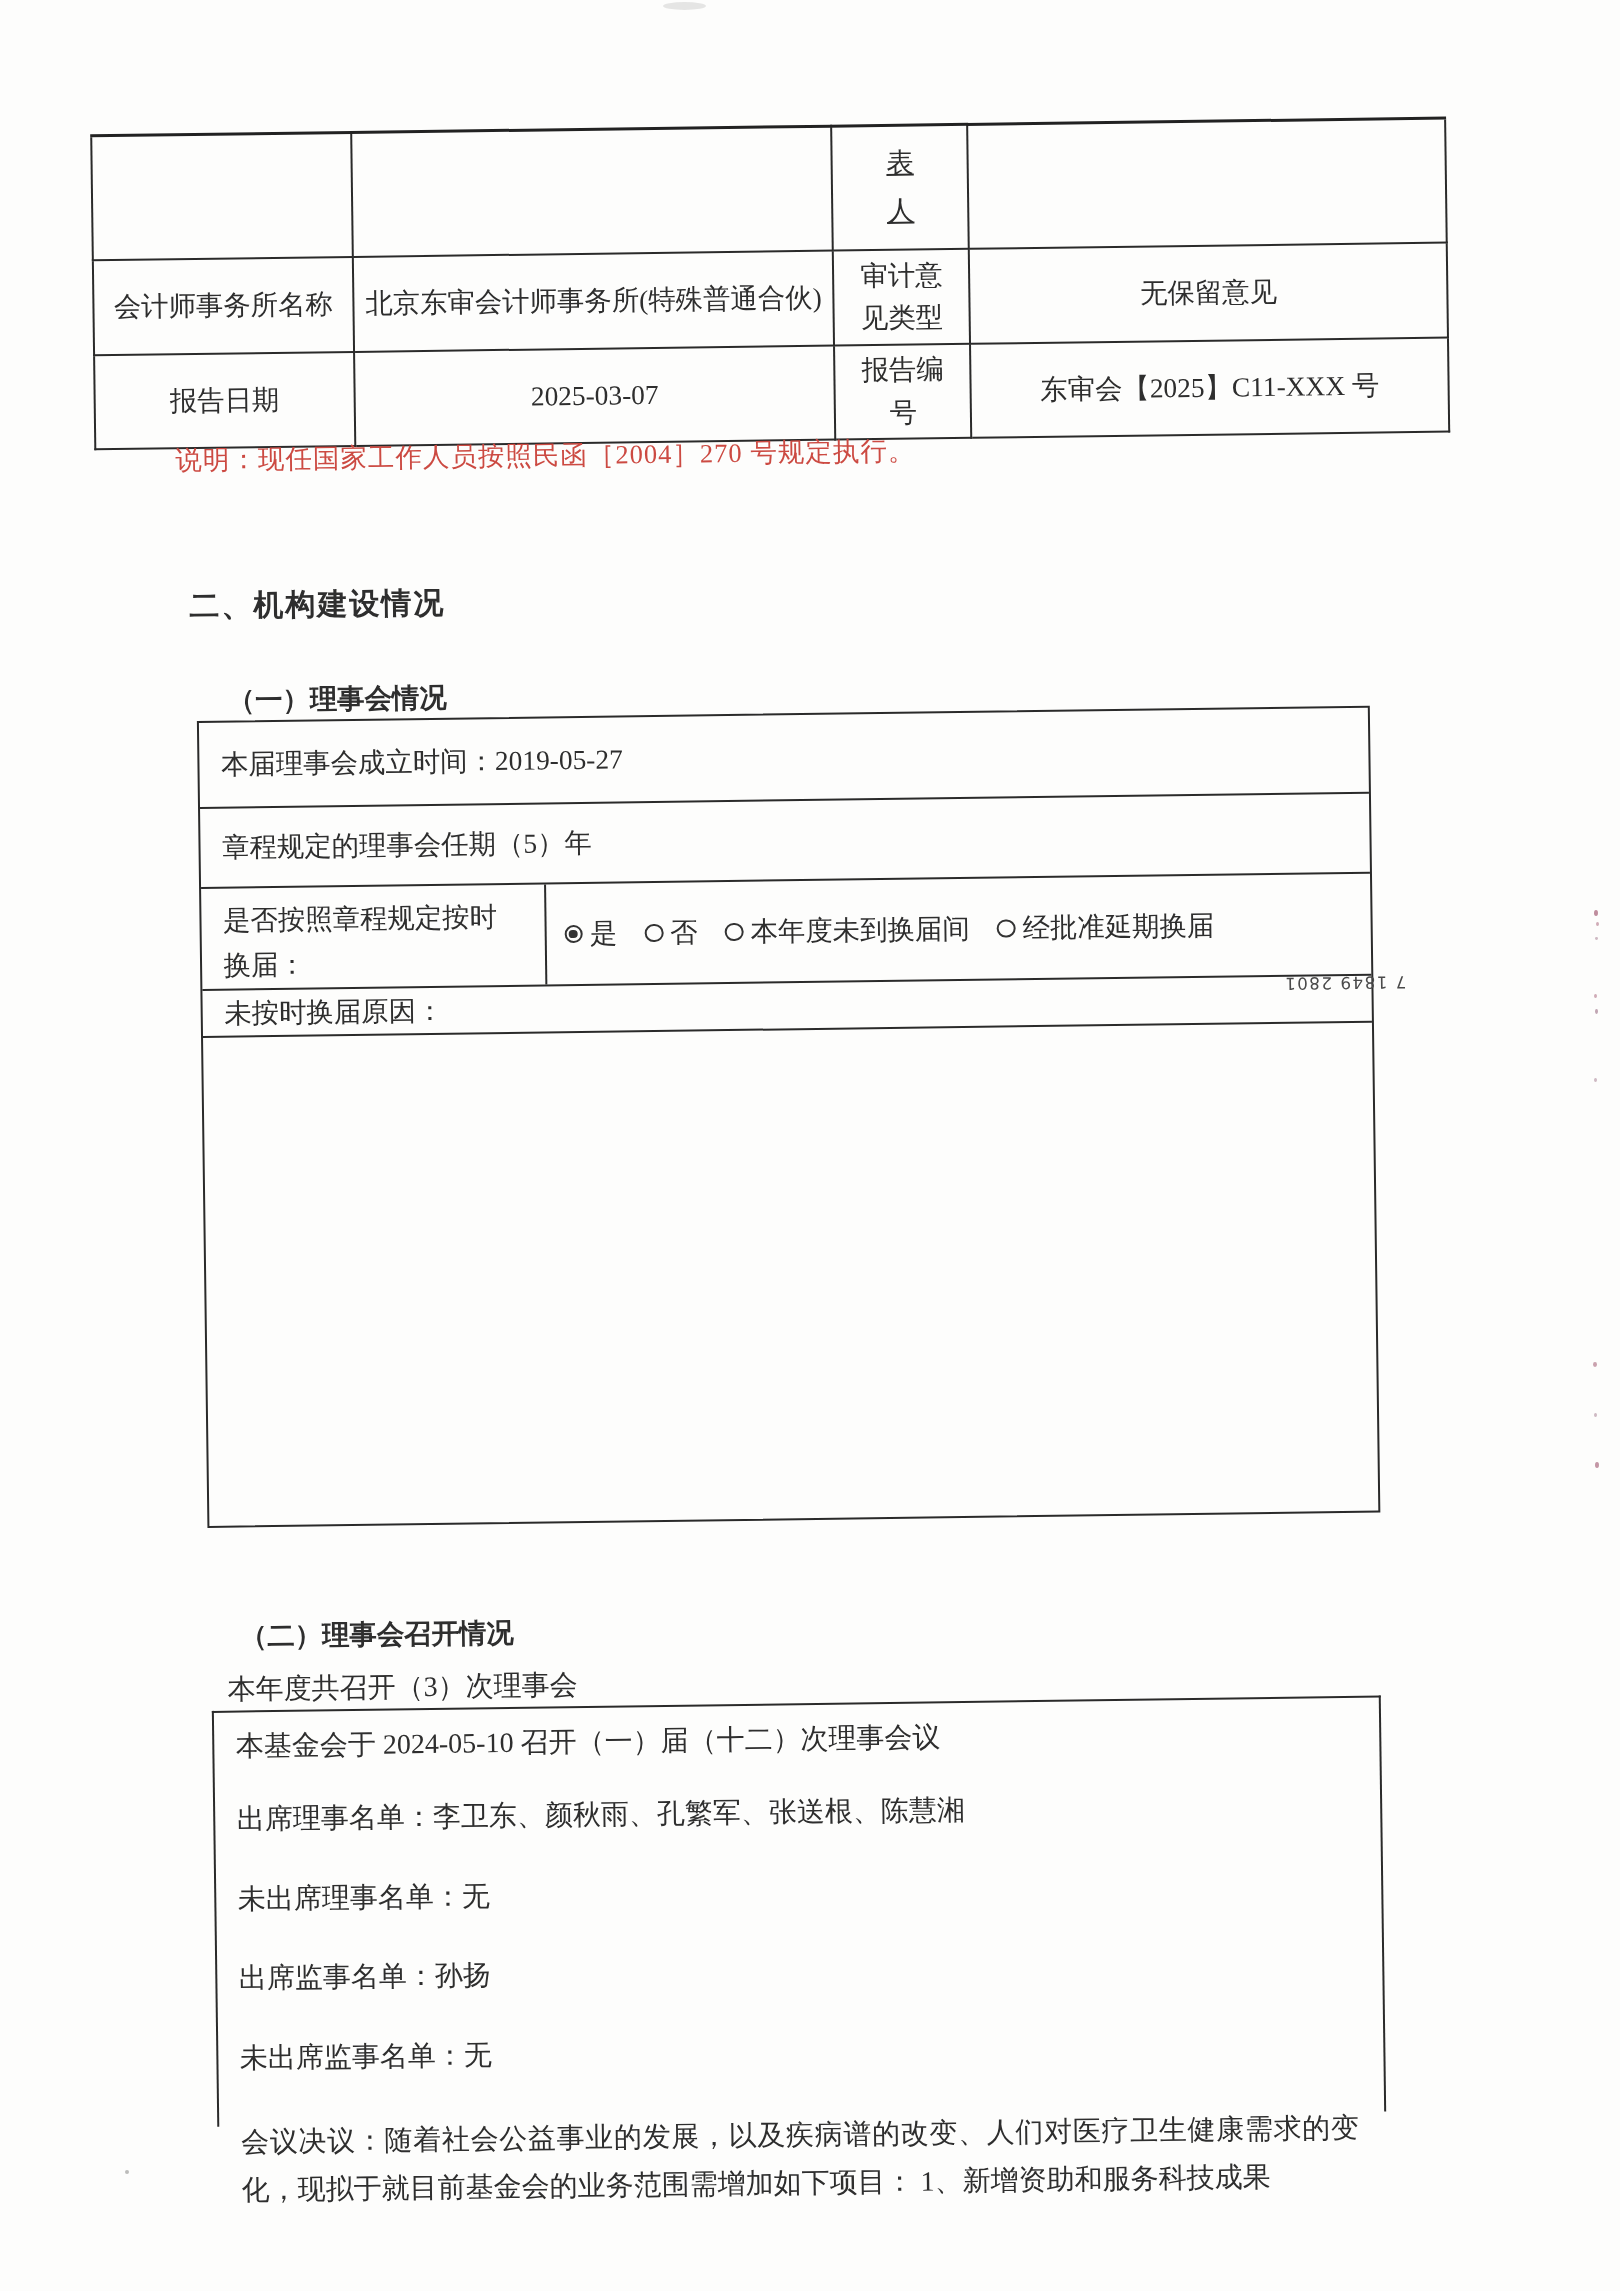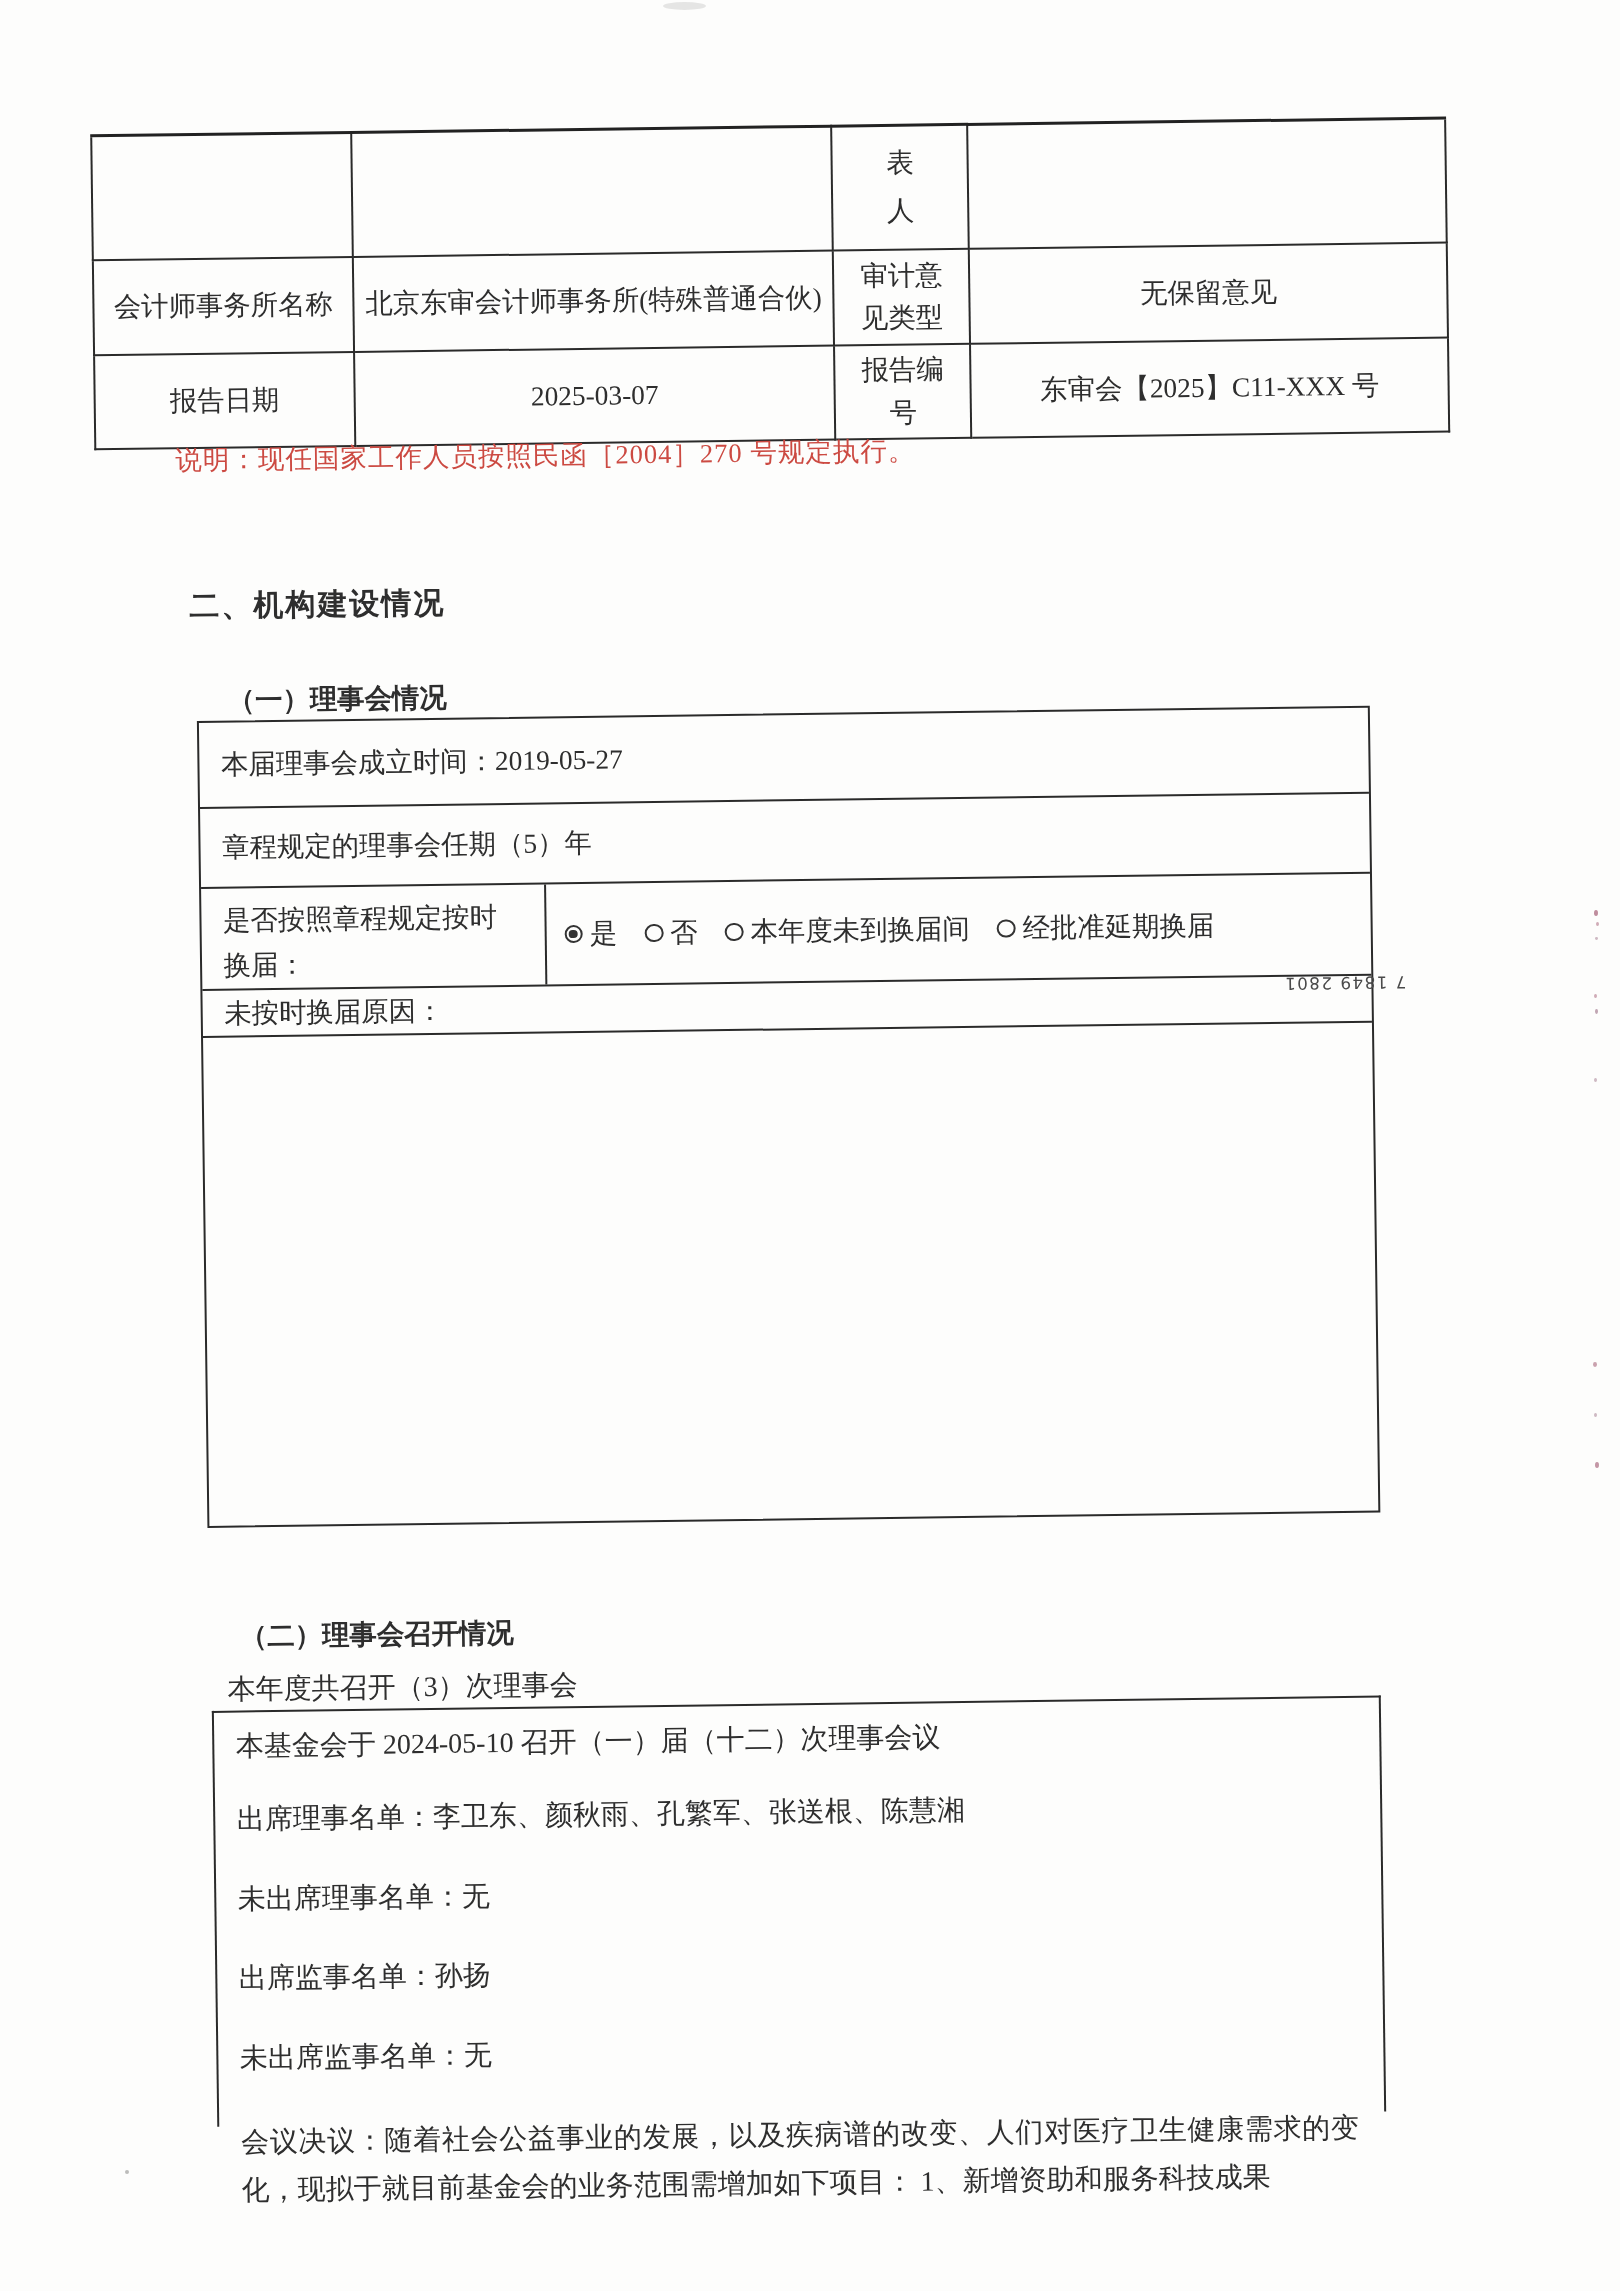--- a/index.html
+++ b/index.html
@@ -13,21 +13,21 @@
   
   table.t1{position:absolute;left:102px;top:125px;width:1356px;border-collapse:collapse;}
   table.t1{border-top:3.9px solid #222;}
   .t1 td{
     border:2px solid #2a2a2a;text-align:center;vertical-align:middle;
     font-size:27.4px;padding:3.9px 9.8px;line-height:1.55;
   }
   .t1 tr.r0 td{height:114px;}
   .t1 tr.r1 td{height:82px;}
   .t1 tr.r2 td{height:82px;}
-  .stack{display:inline-block;width:1.15em;word-break:break-all;line-height:1.75;}
+  .stack{display:inline-block;width:1.15em;word-break:break-all;line-height:1.75;text-decoration:underline;}
   .narrow{word-break:break-all;line-height:1.8;padding:3.9px 17.6px !important;}
 
   
   .note{position:absolute;left:183px;top:434px;font-size:26.5px;color:#cc4a42;letter-spacing:1px;}
 
   
   .h2{position:absolute;left:195px;top:578px;font-size:30px;font-weight:bold;letter-spacing:2px;}
   .h3a{position:absolute;left:232px;top:675px;font-size:27.4px;font-weight:bold;}
   .h3b{position:absolute;left:232px;top:1611px;font-size:27.4px;font-weight:bold;}
   .intro{position:absolute;left:219px;top:1663px;font-size:28px;}

